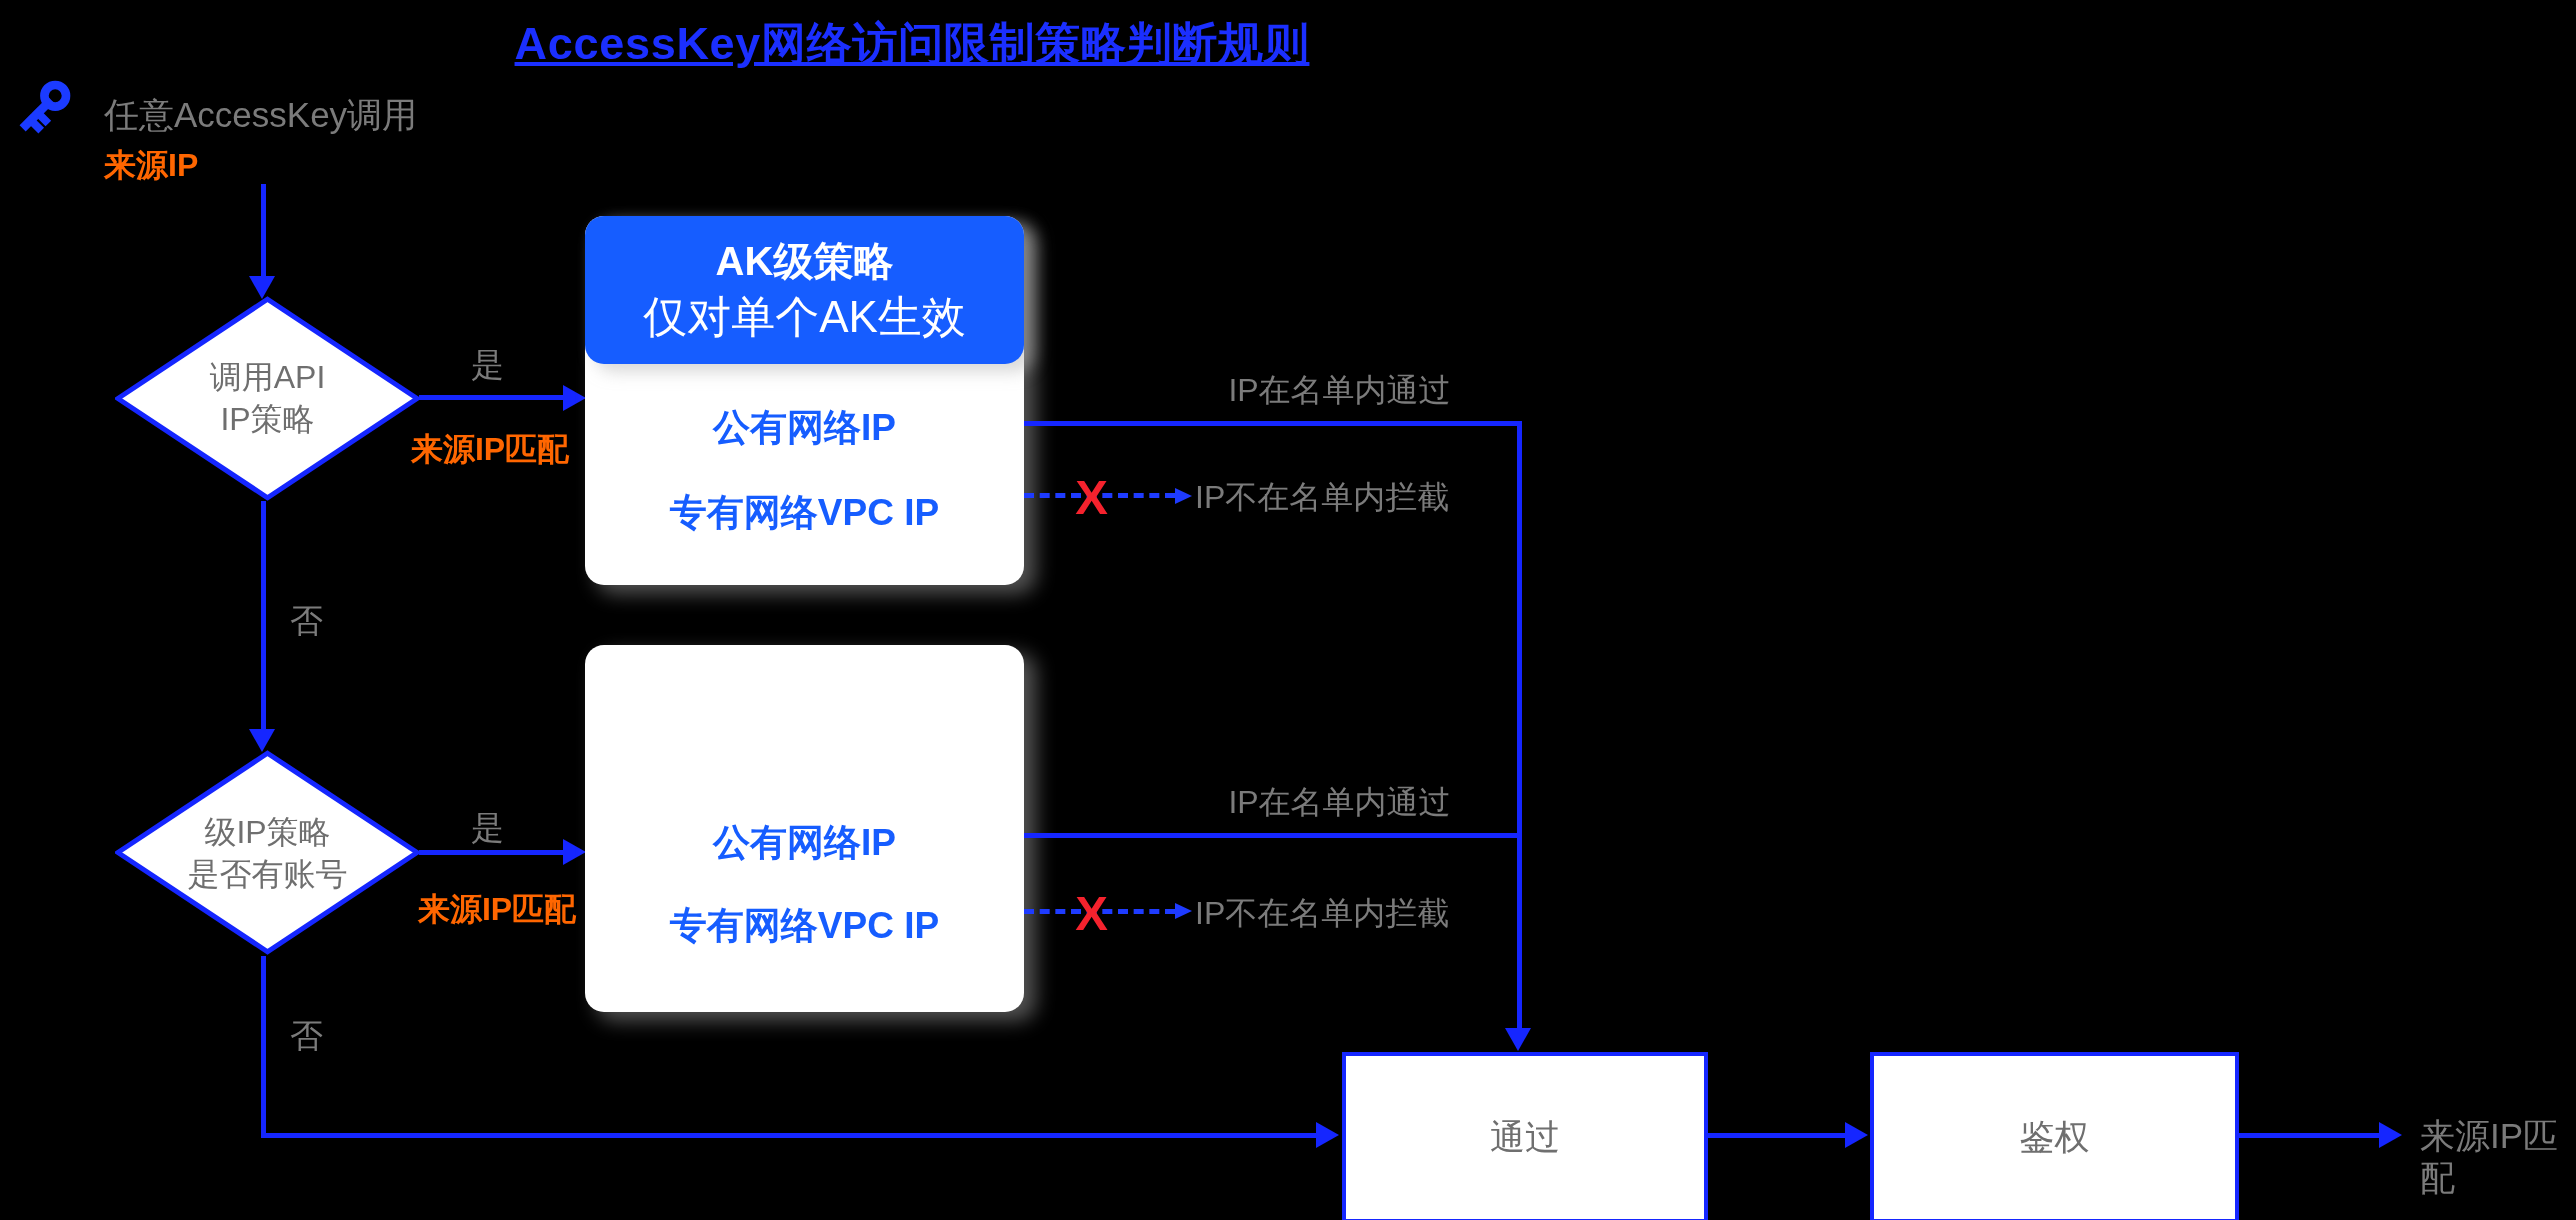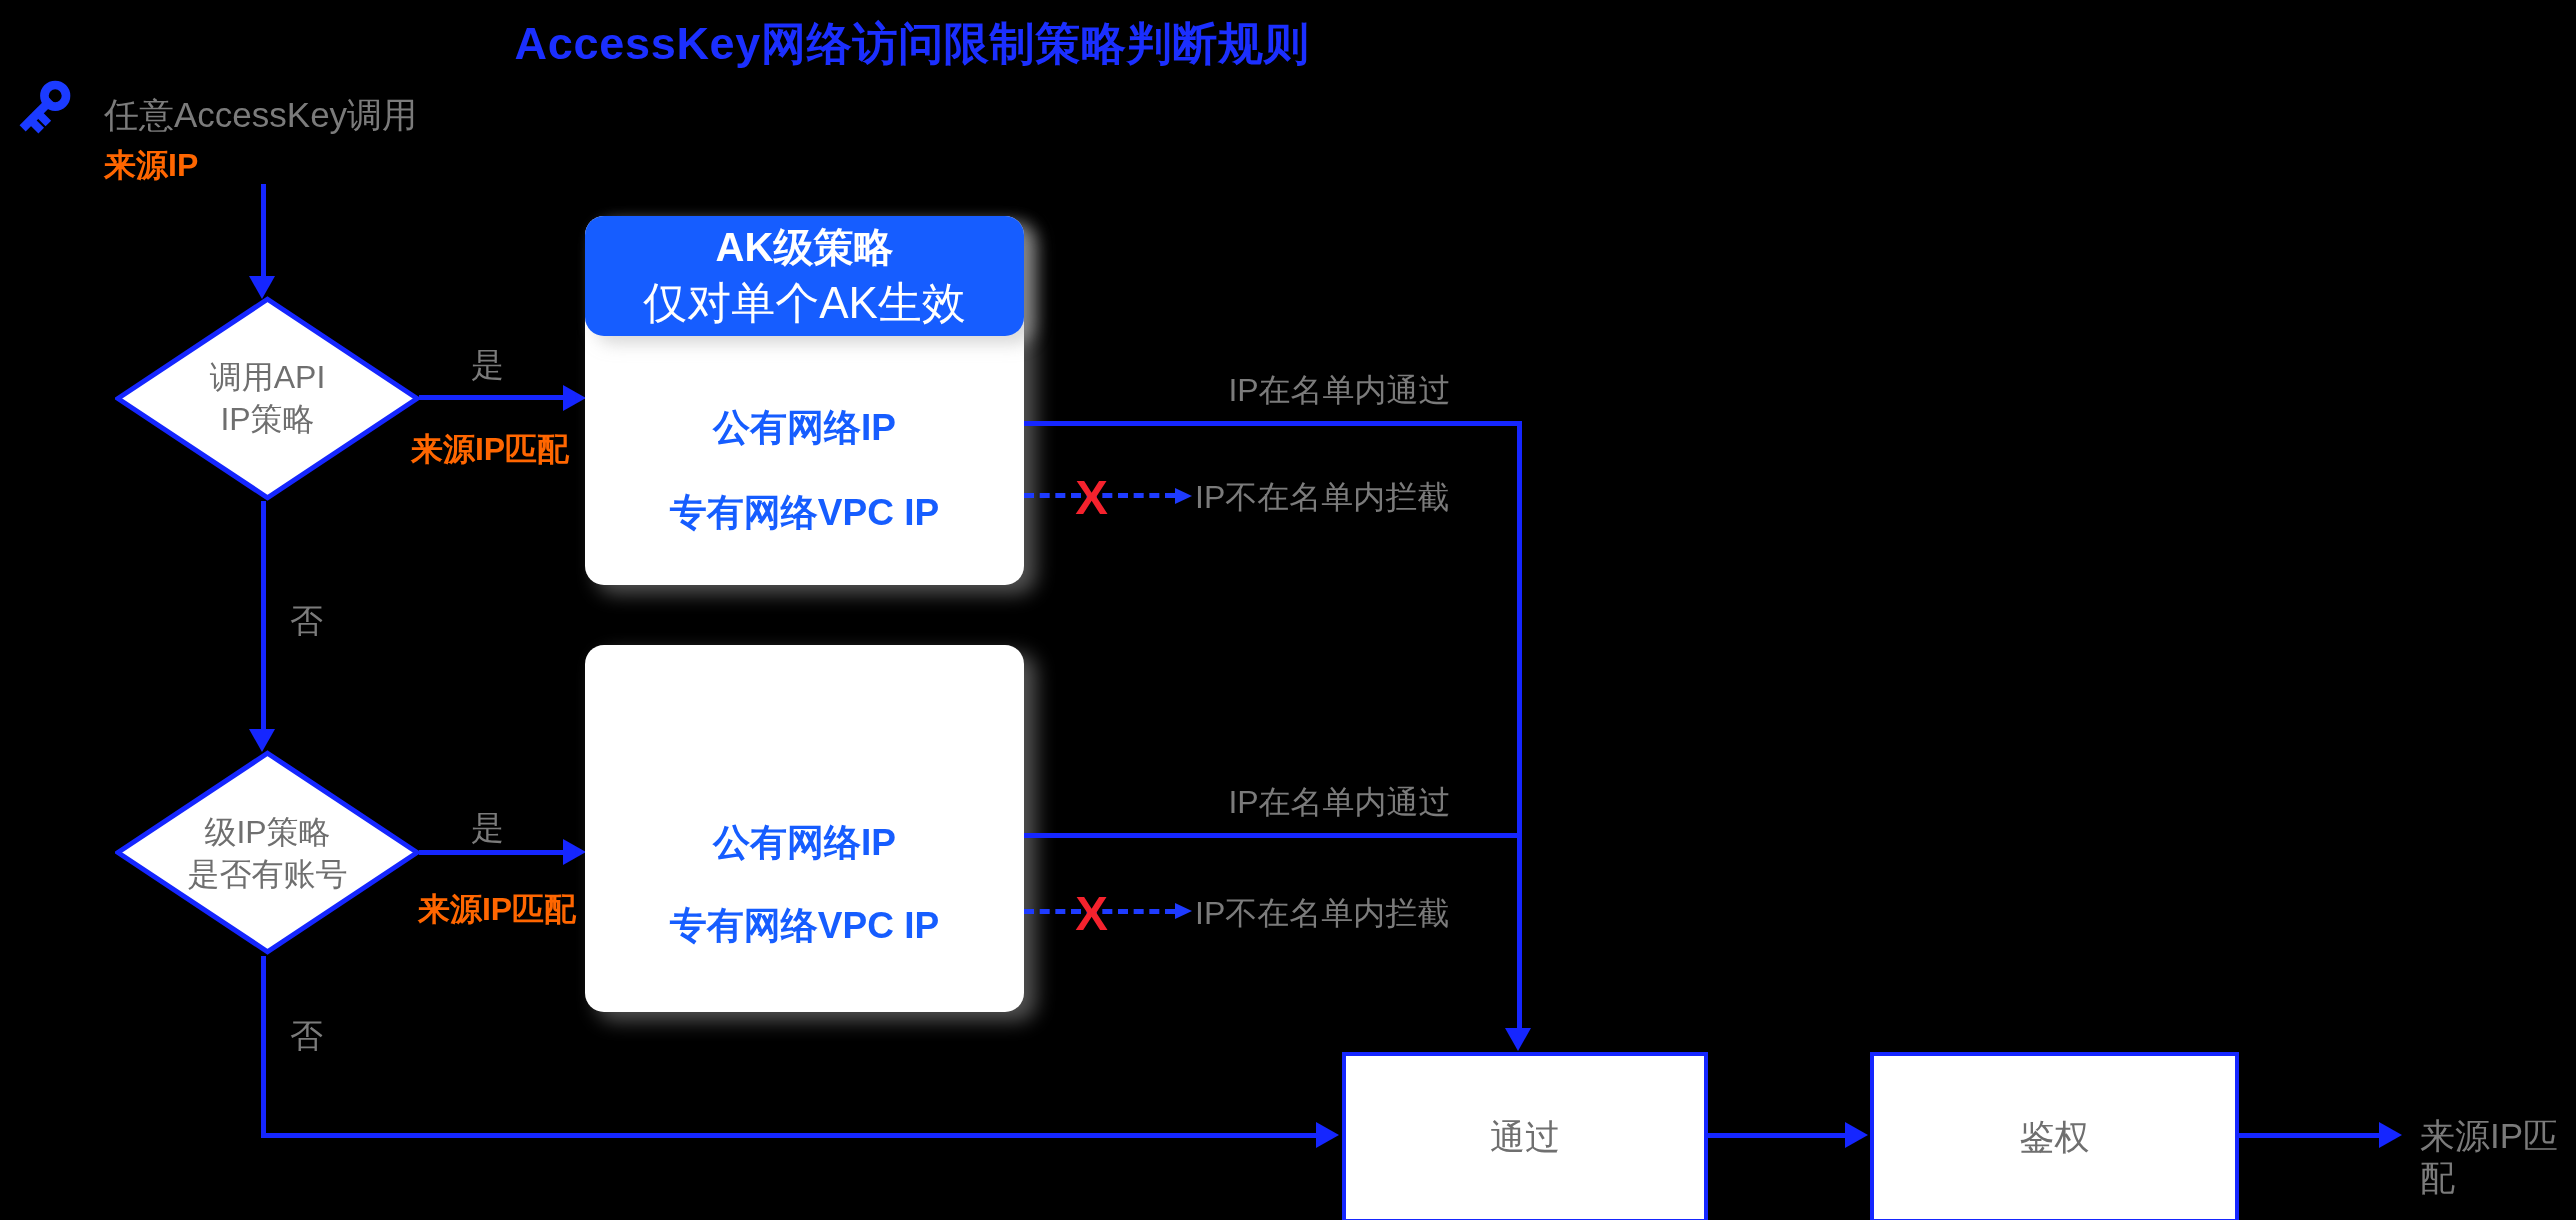--- a/index.html
+++ b/index.html
@@ -7,31 +7,31 @@
   .canvas{position:relative;width:2576px;height:1221px;background:#000;overflow:hidden;}
 
   .h-line{position:absolute;height:5px;background:#1526ff;}
   .v-line{position:absolute;width:5px;background:#1526ff;}
   .dash-line{position:absolute;height:0;border-top:5px dashed #1e3bff;}
 
   .arr-r{position:absolute;width:0;height:0;border-top:13.7px solid transparent;border-bottom:13.7px solid transparent;border-left:23px solid #1526ff;}
   .arr-d{position:absolute;width:0;height:0;border-left:13.7px solid transparent;border-right:13.7px solid transparent;border-top:23px solid #1526ff;}
   .arr-r-sm{position:absolute;width:0;height:0;border-top:8.6px solid transparent;border-bottom:8.6px solid transparent;border-left:17.3px solid #1e3bff;}
 
-  .title{position:absolute;left:408px;top:14.4px;width:1008px;text-align:center;color:#1b2fff;font-size:45px;font-weight:bold;letter-spacing:0.7px;}
+  .title{position:absolute;left:408px;top:14.4px;width:1008px;text-align:center;color:#1b2fff;font-size:45px;font-weight:bold;letter-spacing:0.7px;text-decoration:underline;}
 
   .glabel{position:absolute;color:#7b7b7b;font-size:32px;line-height:42px;}
   .olabel{position:absolute;color:#ff6600;font-size:32px;line-height:42px;font-weight:600;}
   .center{text-align:center;}
 
   .diamond{position:absolute;}
   .diamond-text{position:absolute;width:305px;text-align:center;color:#6f6f6f;font-size:32px;line-height:1.3;}
 
   .card{position:absolute;width:439px;background:#fff;border-radius:19px;box-shadow:11.5px 8.6px 19px rgba(185,185,185,0.45);}
-  .card-header{position:absolute;left:0;top:0;width:439px;height:120px;background:#165dff;border-radius:19px;box-shadow:10px 7.2px 16px rgba(185,185,185,0.55);display:flex;flex-direction:column;align-items:center;justify-content:center;color:#ffffff;}
+  .card-header{position:absolute;left:0;top:0;width:439px;height:148px;background:#165dff;border-radius:19px;box-shadow:10px 7.2px 16px rgba(185,185,185,0.55);display:flex;flex-direction:column;align-items:center;justify-content:center;color:#ffffff;}
   .header-title{font-size:40px;font-weight:bold;line-height:1.2;}
   .header-sub{font-size:44px;line-height:1.2;margin-top:5.8px;}
   .header-sub:empty{display:none;}
   .card-row{position:absolute;left:0;width:439px;text-align:center;color:#165dff;font-size:37px;font-weight:bold;line-height:48px;}
 
   .node{position:absolute;background:#fff;border:4.3px solid #1526ff;display:flex;align-items:center;justify-content:center;color:#6f6f6f;font-size:35px;}
 
   .xmark{position:absolute;width:65px;text-align:center;color:#f5222d;font-size:49px;line-height:49px;font-weight:900;}
 </style>
 </head>

